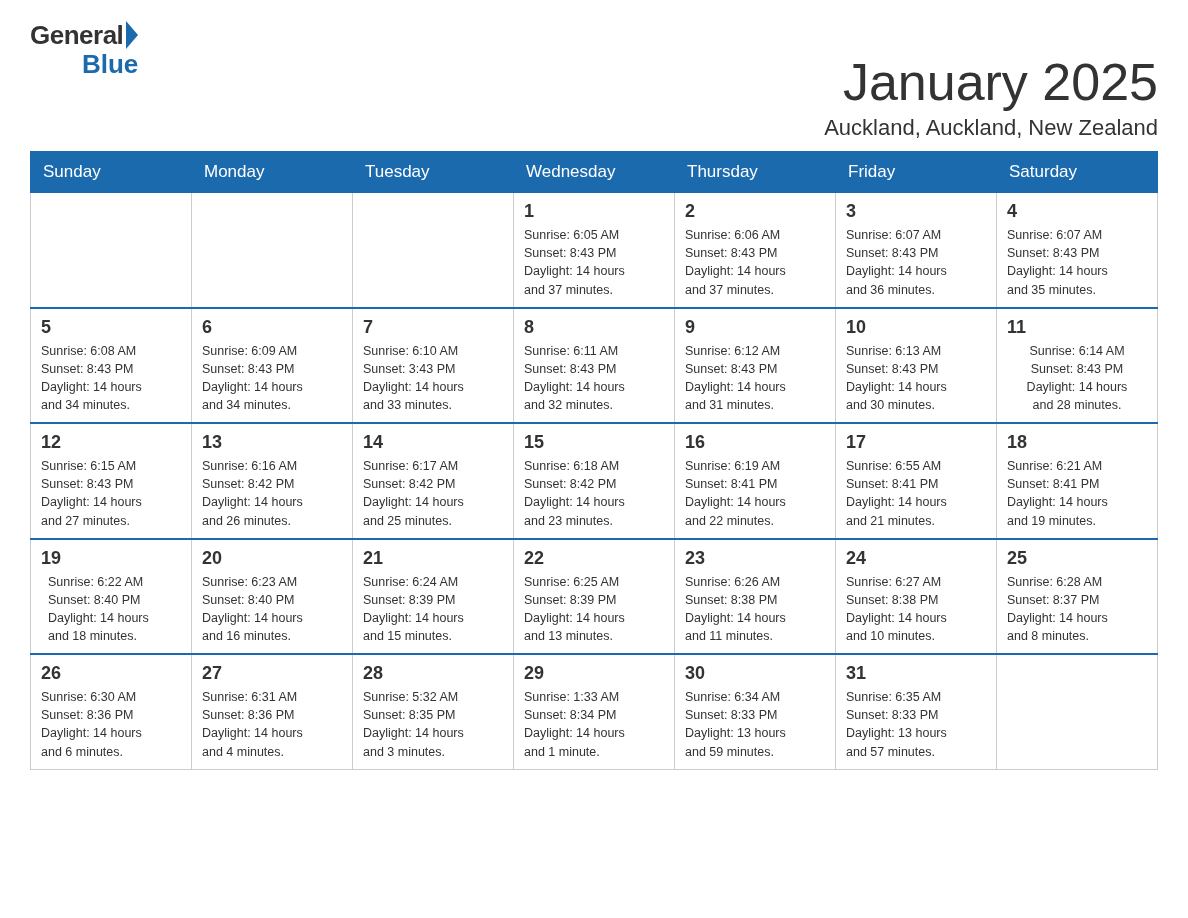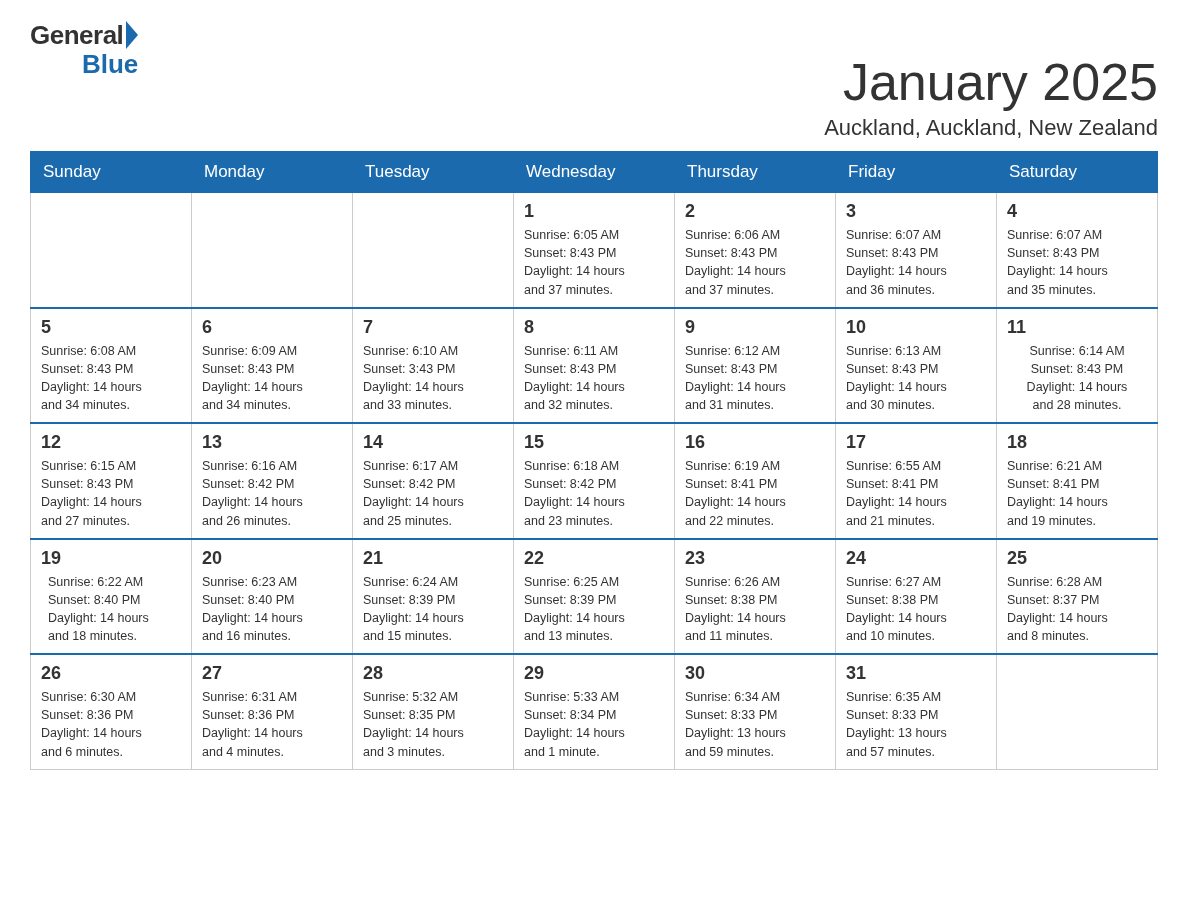--- a/index.html
+++ b/index.html
@@ -337,21 +337,21 @@
         </td>
         <td>
           <span class="day-number">28</span>
           <div class="day-info" style="white-space: pre-line;">Sunrise: 5:32 AM
 Sunset: 8:35 PM
 Daylight: 14 hours
 and 3 minutes.</div>
         </td>
         <td>
           <span class="day-number">29</span>
-          <div class="day-info" style="white-space: pre-line;">Sunrise: 5:33 AM
+          <div class="day-info" style="white-space: pre-line;">Sunrise: 1:33 AM
 Sunset: 8:34 PM
 Daylight: 14 hours
 and 1 minute.</div>
         </td>
         <td>
           <span class="day-number">30</span>
           <div class="day-info" style="white-space: pre-line;">Sunrise: 6:34 AM
 Sunset: 8:33 PM
 Daylight: 13 hours
 and 59 minutes.</div>

